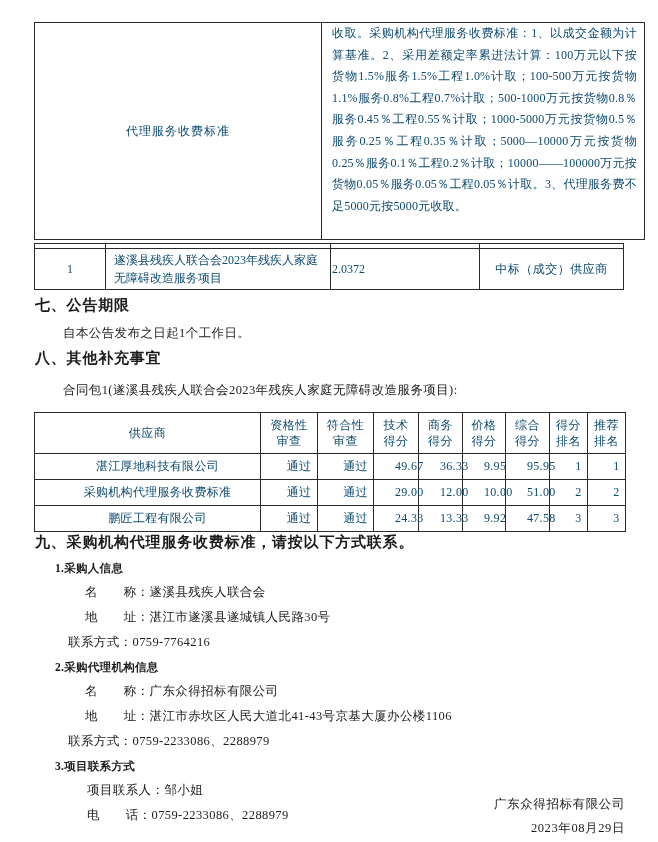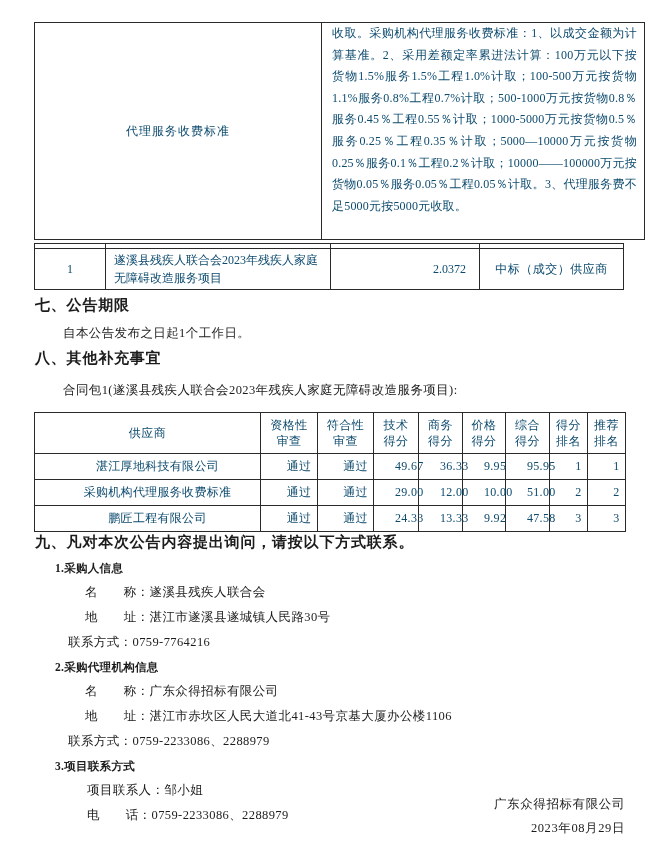--- a/index.html
+++ b/index.html
@@ -16,21 +16,21 @@
   .feeLabel{width:284px;text-align:center;vertical-align:middle;letter-spacing:1px;}
   .feeText{width:305px;vertical-align:middle;padding:0 7px 0 10px;}
   .feeInner{height:216px;line-height:21.6px;letter-spacing:0.2px;text-align:justify;overflow:hidden;}
 
   
   .tblB{left:34px;top:243px;width:589px;}
   .tblB .sp td{height:4px;padding:0;}
   .tblB .main td{height:32px;vertical-align:middle;}
   .cIndex{text-align:center;}
   .cProj{padding:2px 8px;line-height:18px;text-align:left;}
-  .cAmt{text-align:right;padding-right:13px;}
+  .cAmt{text-align:left;padding-right:13px;}
   .cStatus{text-align:center;letter-spacing:0.5px;}
 
   
   .h1{position:absolute;font-size:15px;font-weight:bold;letter-spacing:0.8px;white-space:nowrap;}
   .body-line{position:absolute;font-size:12.5px;letter-spacing:0.4px;white-space:nowrap;}
 
   
   .tblC{left:34px;top:412px;width:591px;}
   .tblC th{height:38px;text-align:center;vertical-align:middle;white-space:pre-line;line-height:16px;letter-spacing:0.5px;}
   .tblC td{height:23px;text-align:center;vertical-align:middle;letter-spacing:0.3px;padding-left:21px;}
@@ -153,21 +153,21 @@
       <td>24.33</td>
       <td>13.33</td>
       <td>9.92</td>
       <td>47.58</td>
       <td>3</td>
       <td>3</td>
     </tr>
   </tbody>
     </table>
 
-  <div class="h1" style="left:35px;top:533px;">九、凡对本次公告内容提出询问，请按以下方式联系。</div>
+  <div class="h1" style="left:35px;top:533px;">九、采购机构代理服务收费标准，请按以下方式联系。</div>
 
   <div class="contacts">
     <div class="grpHead">1.采购人信息</div>
     <div class="cLine ind-a">名　　称：遂溪县残疾人联合会</div>
     <div class="cLine ind-a">地　　址：湛江市遂溪县遂城镇人民路30号</div>
     <div class="cLine ind-b">联系方式：0759-7764216</div>
 
     <div class="grpHead">2.采购代理机构信息</div>
     <div class="cLine ind-a">名　　称：广东众得招标有限公司</div>
     <div class="cLine ind-a">地　　址：湛江市赤坎区人民大道北41-43号京基大厦办公楼1106</div>

